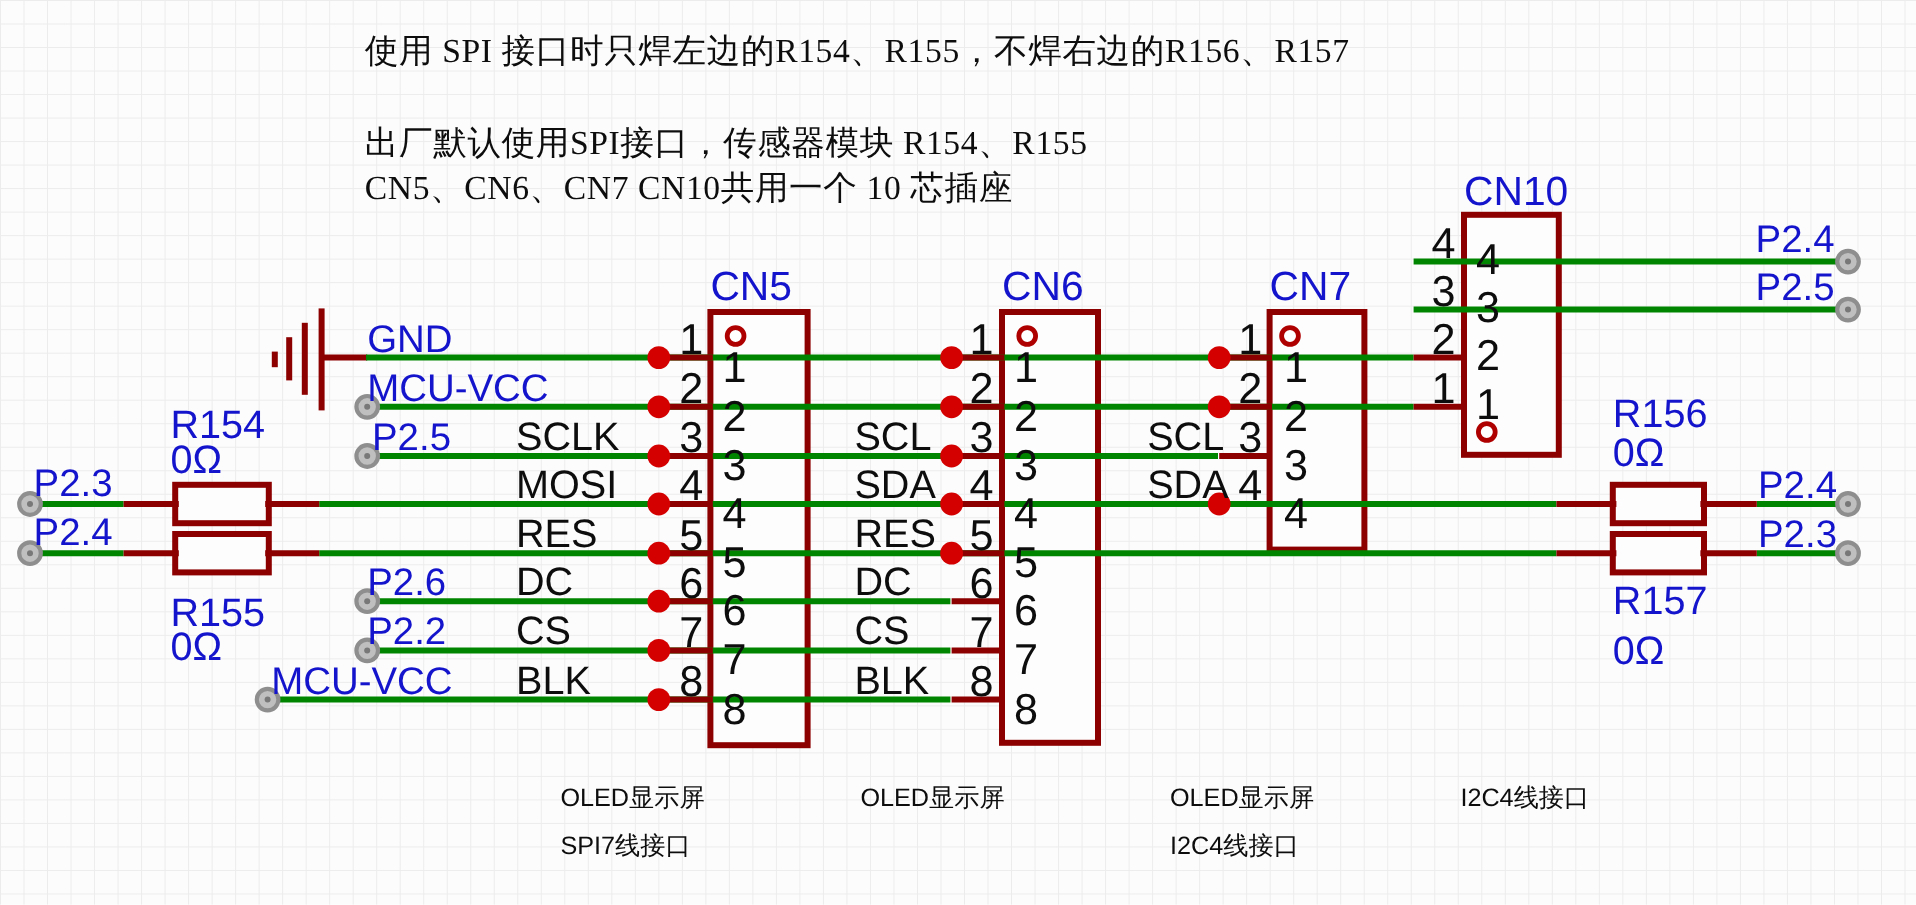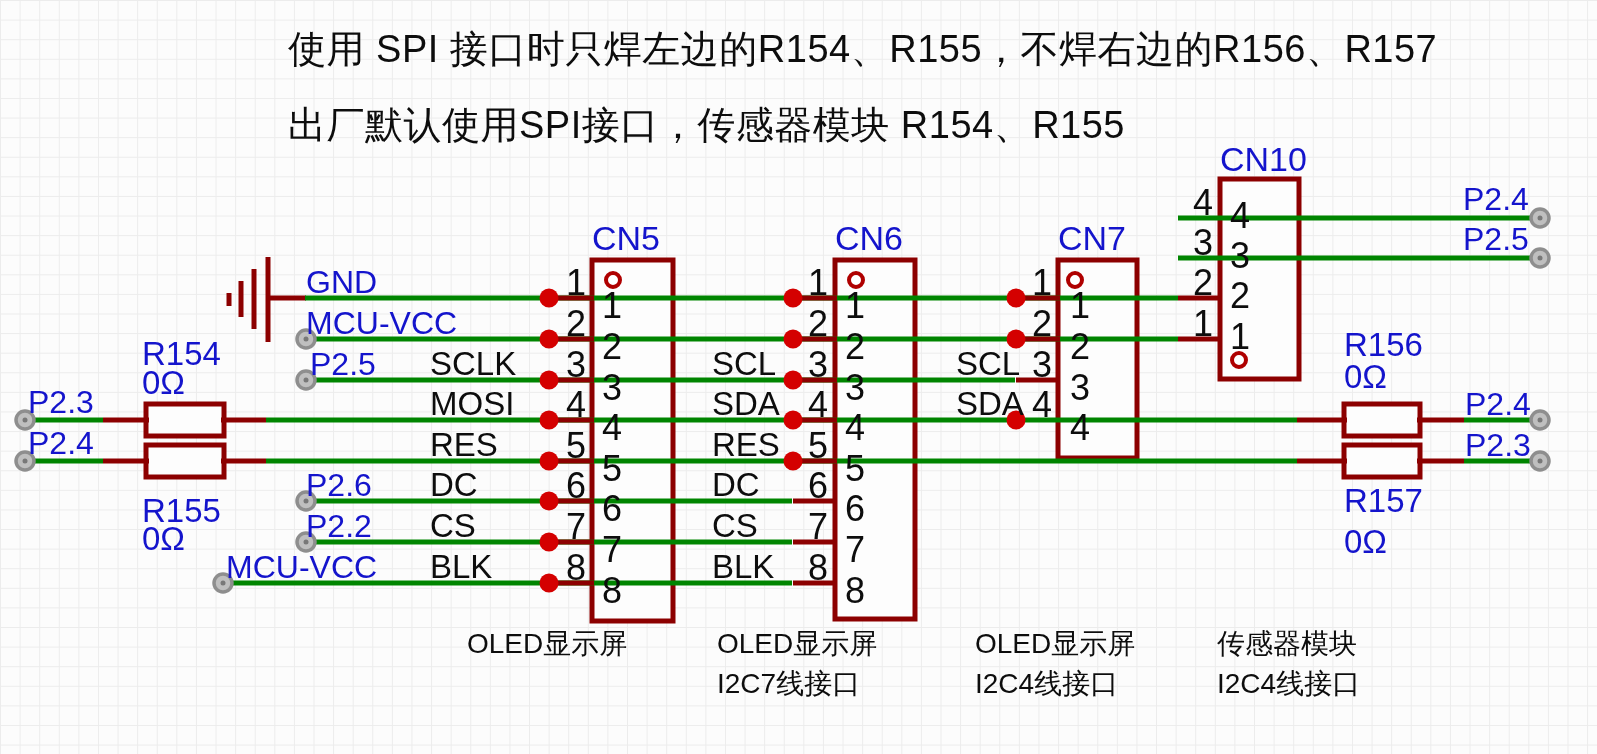--- a/index.html
+++ b/index.html
@@ -5,34 +5,35 @@
   html,body{margin:0;padding:0;background:#ffffff;}
   .canvas{
     position:relative;width:1597px;height:754px;overflow:hidden;
     background-color:#FCFCFC;
     background-image:linear-gradient(#ECECEC 1px, transparent 1px),
                      linear-gradient(90deg,#ECECEC 1px, transparent 1px);
     background-size:19.6px 19.6px;
     font-family:"Liberation Sans","DejaVu Sans",sans-serif;
   }
   .ann{
-    position:absolute;left:288px;color:#0D0D0D;font-size:38px;
-    white-space:nowrap;letter-spacing:0.5px;
+    position:absolute;left:304px;color:#0D0D0D;font-size:28px;
+    white-space:nowrap;letter-spacing:0.5px;font-family:Liberation Serif, serif;
   }
-  .caption{position:absolute;top:624px;color:#0D0D0D;font-size:28px;line-height:40px;white-space:nowrap;}
+  .caption{position:absolute;top:646px;color:#0D0D0D;font-size:21px;line-height:40px;white-space:nowrap;}
   svg.sch{position:absolute;left:0;top:0;}
   svg.sch text{font-family:"Liberation Sans","DejaVu Sans",sans-serif;}
 </style>
 </head>
 <body>
 
 <div class="canvas">
 
   <div class="ann" style="top:24px">使用 SPI 接口时只焊左边的R154、R155，不焊右边的R156、R157</div>
   <div class="ann" style="top:100px">出厂默认使用SPI接口，传感器模块 R154、R155</div>
+  <div class="ann" style="top:138px">CN5、CN6、CN7 CN10共用一个 10 芯插座</div>
 
   <svg id="sch" class="sch" width="1597" height="754" viewBox="0 0 1597 754">
       <rect x="592" y="260" width="81" height="361" fill="#FDFDFD" stroke="#8C0000" stroke-width="5"></rect>
       <rect x="835" y="260" width="80" height="359" fill="#FDFDFD" stroke="#8C0000" stroke-width="5"></rect>
       <rect x="1058" y="260" width="79" height="198" fill="#FDFDFD" stroke="#8C0000" stroke-width="5"></rect>
       <rect x="1220" y="179" width="79" height="200" fill="#FDFDFD" stroke="#8C0000" stroke-width="5"></rect>
       <rect x="146" y="404" width="78" height="32" fill="#FDFDFD" stroke="#8C0000" stroke-width="5"></rect>
       <rect x="146" y="445" width="78" height="32" fill="#FDFDFD" stroke="#8C0000" stroke-width="5"></rect>
       <rect x="1344" y="404" width="76" height="32" fill="#FDFDFD" stroke="#8C0000" stroke-width="5"></rect>
       <rect x="1344" y="445" width="76" height="32" fill="#FDFDFD" stroke="#8C0000" stroke-width="5"></rect>
@@ -209,27 +210,26 @@
       <text x="142" y="522" font-size="33" fill="#1414CC" text-anchor="start">R155</text>
       <text x="142" y="550" font-size="33" fill="#1414CC" text-anchor="start">0Ω</text>
       <text x="1344" y="356" font-size="33" fill="#1414CC" text-anchor="start">R156</text>
       <text x="1344" y="388" font-size="33" fill="#1414CC" text-anchor="start">0Ω</text>
       <text x="1344" y="512" font-size="33" fill="#1414CC" text-anchor="start">R157</text>
       <text x="1344" y="553" font-size="33" fill="#1414CC" text-anchor="start">0Ω</text>
     </svg>
 
   <div class="caption" style="left:467px">
     <div>OLED显示屏</div>
+    <div>SPI7线接口</div>
   </div>
   <div class="caption" style="left:717px">
     <div>OLED显示屏</div>
-    <div>I2C7线接口</div>
   </div>
   <div class="caption" style="left:975px">
     <div>OLED显示屏</div>
     <div>I2C4线接口</div>
   </div>
   <div class="caption" style="left:1217px">
-    <div>传感器模块</div>
     <div>I2C4线接口</div>
   </div>
 
 </div>
 
 </body></html>

